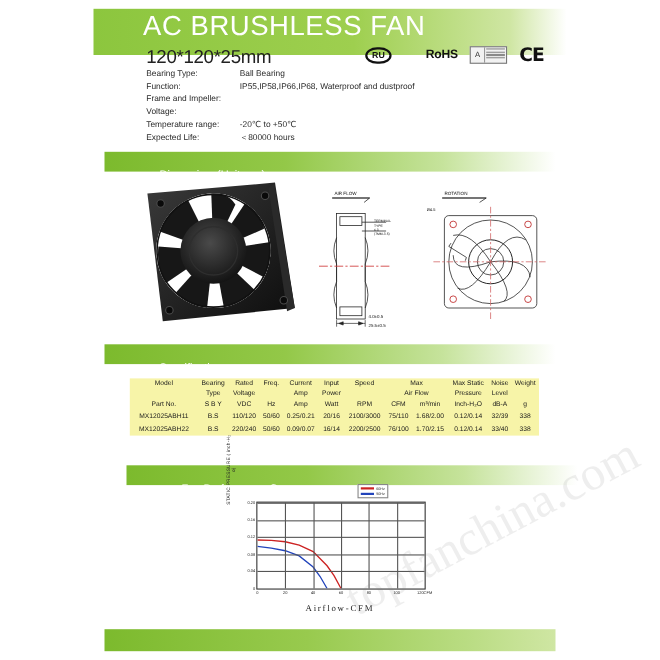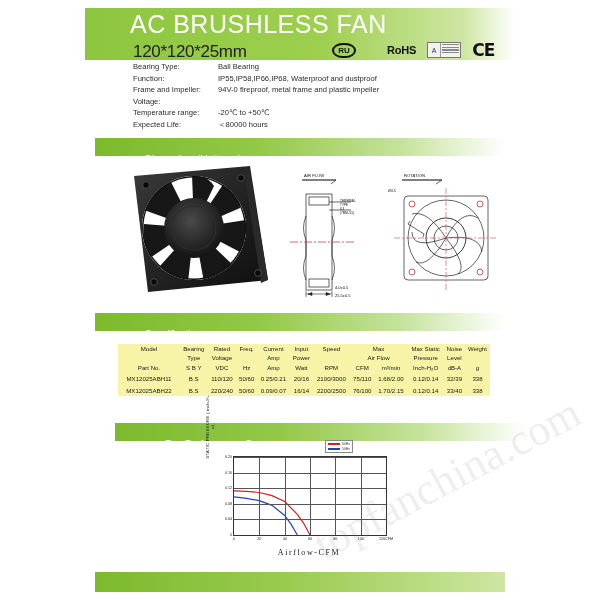--- a/index.html
+++ b/index.html
@@ -1,21 +1,21 @@
 <!DOCTYPE html>
 <html><head>
 <meta charset="utf-8">
 <style>
   html,body{margin:0;padding:0;background:#ffffff;}
   body{width:600px;height:600px;overflow:hidden;
        font-family:"Liberation Sans","DejaVu Sans",sans-serif;color:#1b1b1b;}
   .page{position:relative;width:600px;height:600px;background:#fff;}
 
   
-  .titlebar{position:absolute;left:85px;top:8px;width:430px;height:52px;
+  .titlebar{position:absolute;left:85px;top:8px;width:430px;height:42px;
      background:linear-gradient(90deg,#8cc63e 0%,#9ecf4f 55%,#cfe6a3 88%,#ffffff 100%);}
   .titlebar .t{position:absolute;left:45px;top:2px;font-size:25px;letter-spacing:.5px;
      color:#fff;font-weight:400;white-space:nowrap;}
 
   
   .sizeline{position:absolute;left:133px;top:42px;font-size:17px;color:#222;letter-spacing:-.3px;}
   .speclist{position:absolute;left:133px;top:61px;width:330px;font-size:7.6px;line-height:11.6px;color:#2b2b2b;}
   .specrow{display:flex;}
   .specrow .k{width:85px;flex:0 0 85px;}
   .specrow .v{flex:1;}
@@ -113,21 +113,20 @@
     <div class="specrow">
       <div class="k">Bearing Type:</div>
       <div class="v">Ball Bearing</div>
     </div>
     <div class="specrow">
       <div class="k">Function:</div>
       <div class="v">IP55,IP58,IP66,IP68, Waterproof and dustproof</div>
     </div>
     <div class="specrow">
       <div class="k">Frame and Impeller:</div>
-      <div class="v">94V-0 fireproof, metal frame and plastic impeller</div>
     </div>
     <div class="specrow">
       <div class="k">Voltage:</div>
     </div>
     <div class="specrow">
       <div class="k">Temperature range:</div>
       <div class="v">-20℃ to +50℃</div>
     </div>
     <div class="specrow">
       <div class="k">Expected Life:</div>

